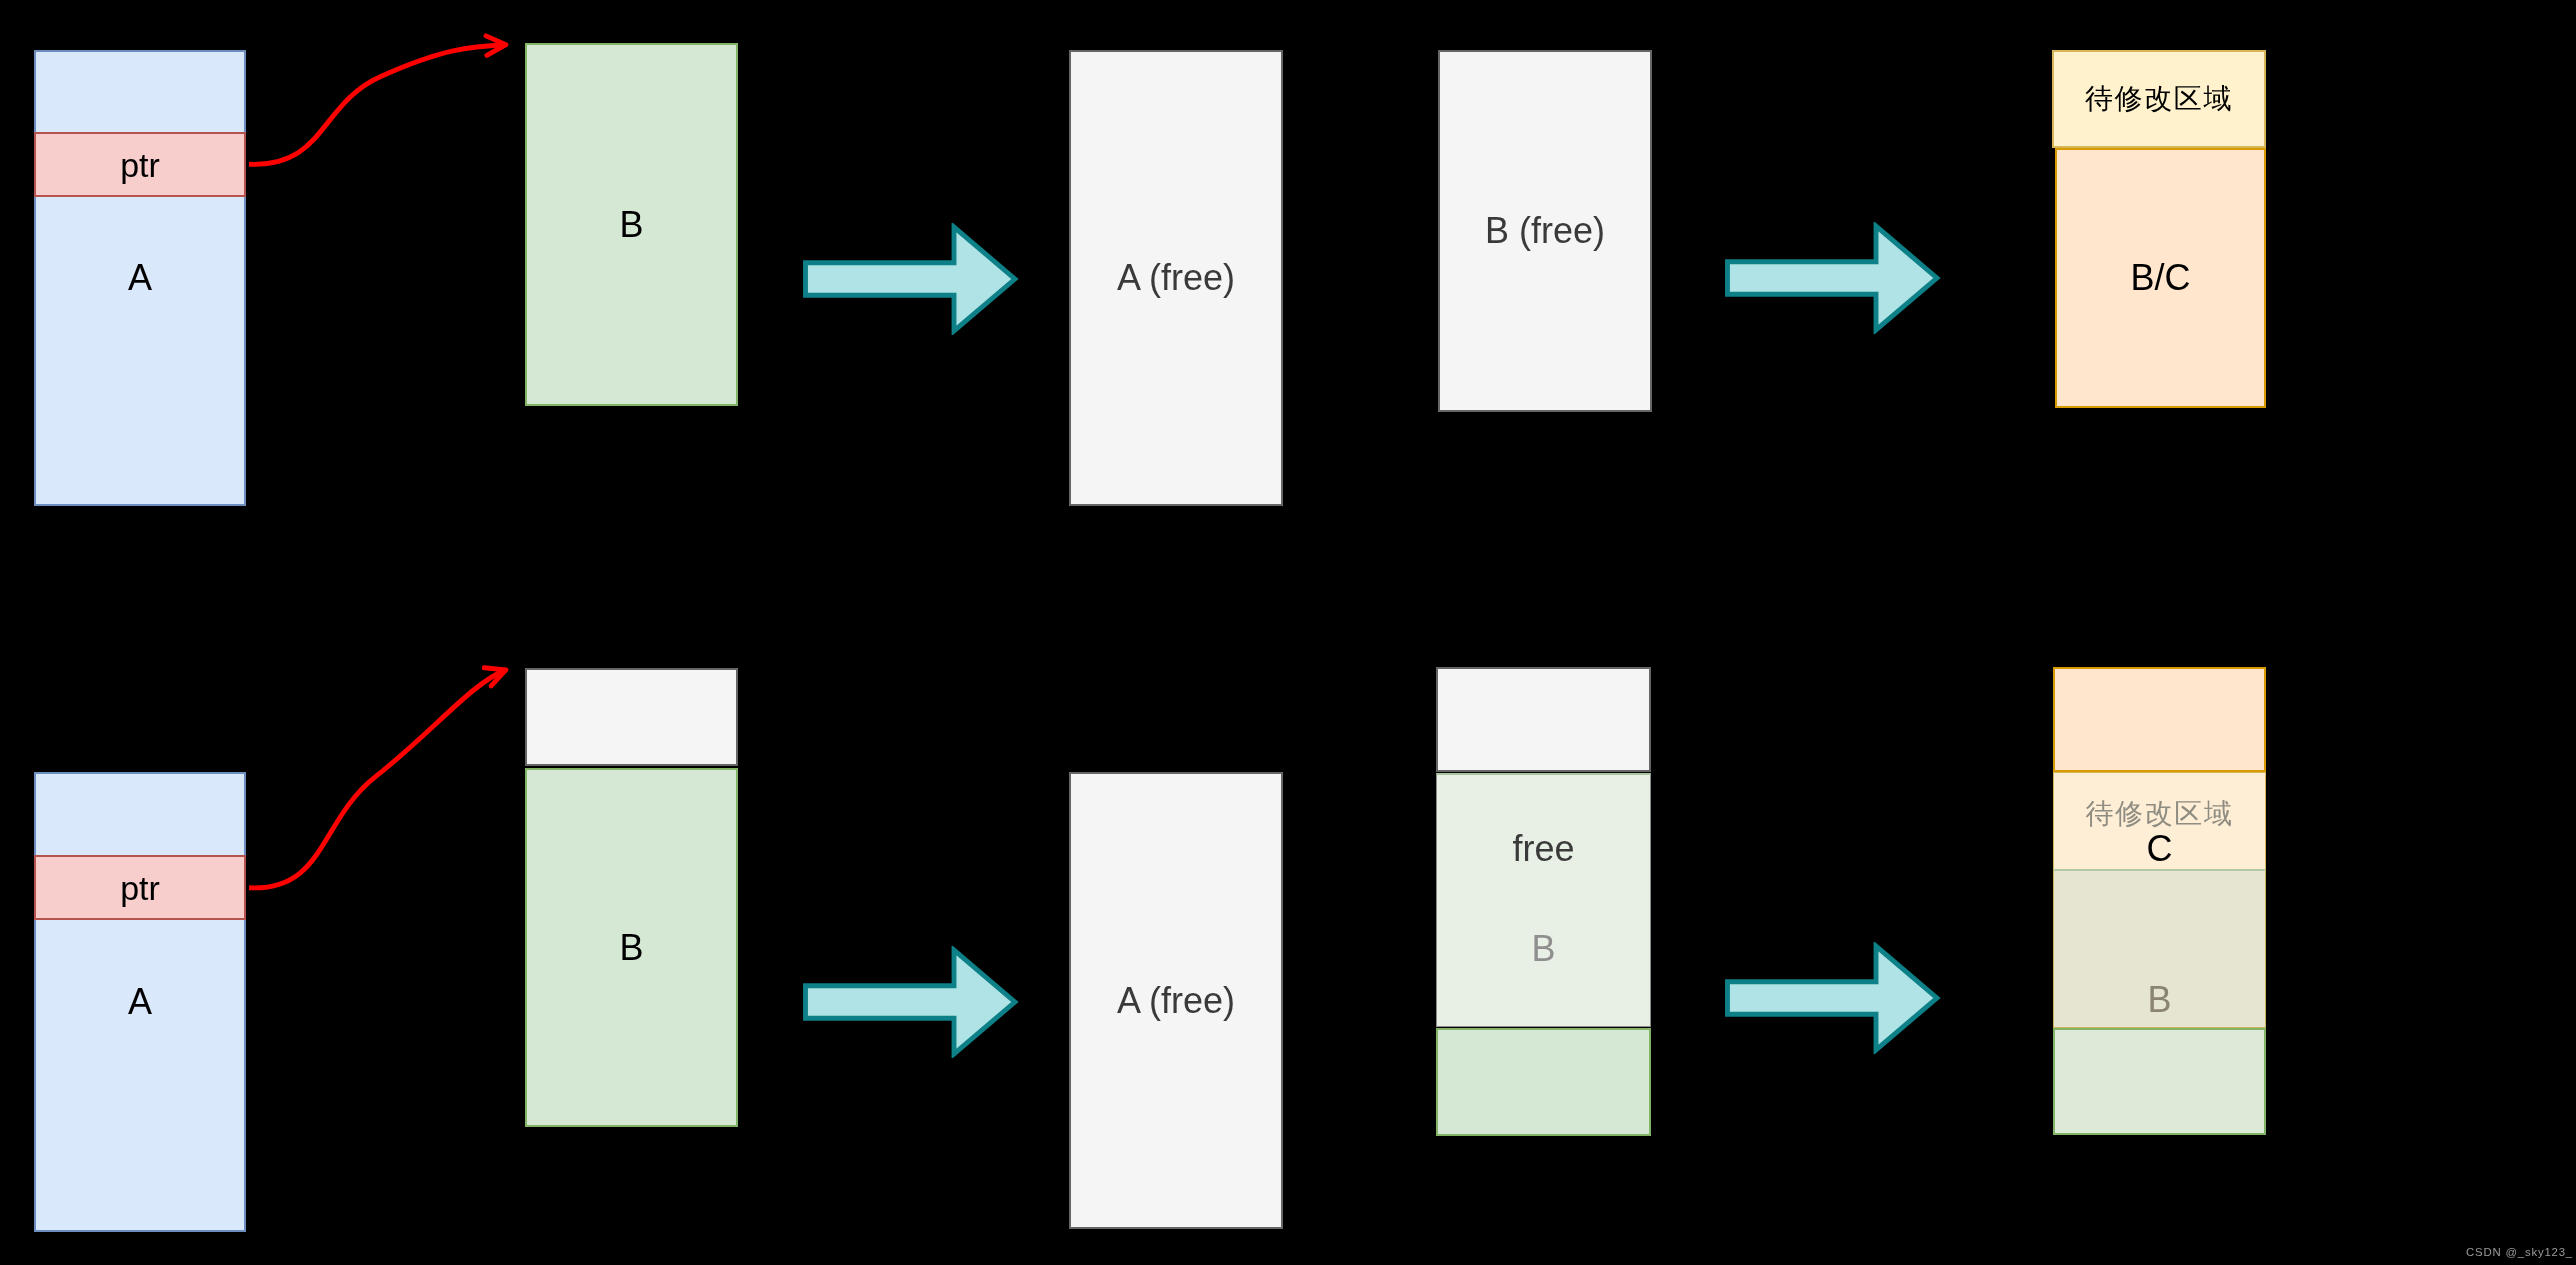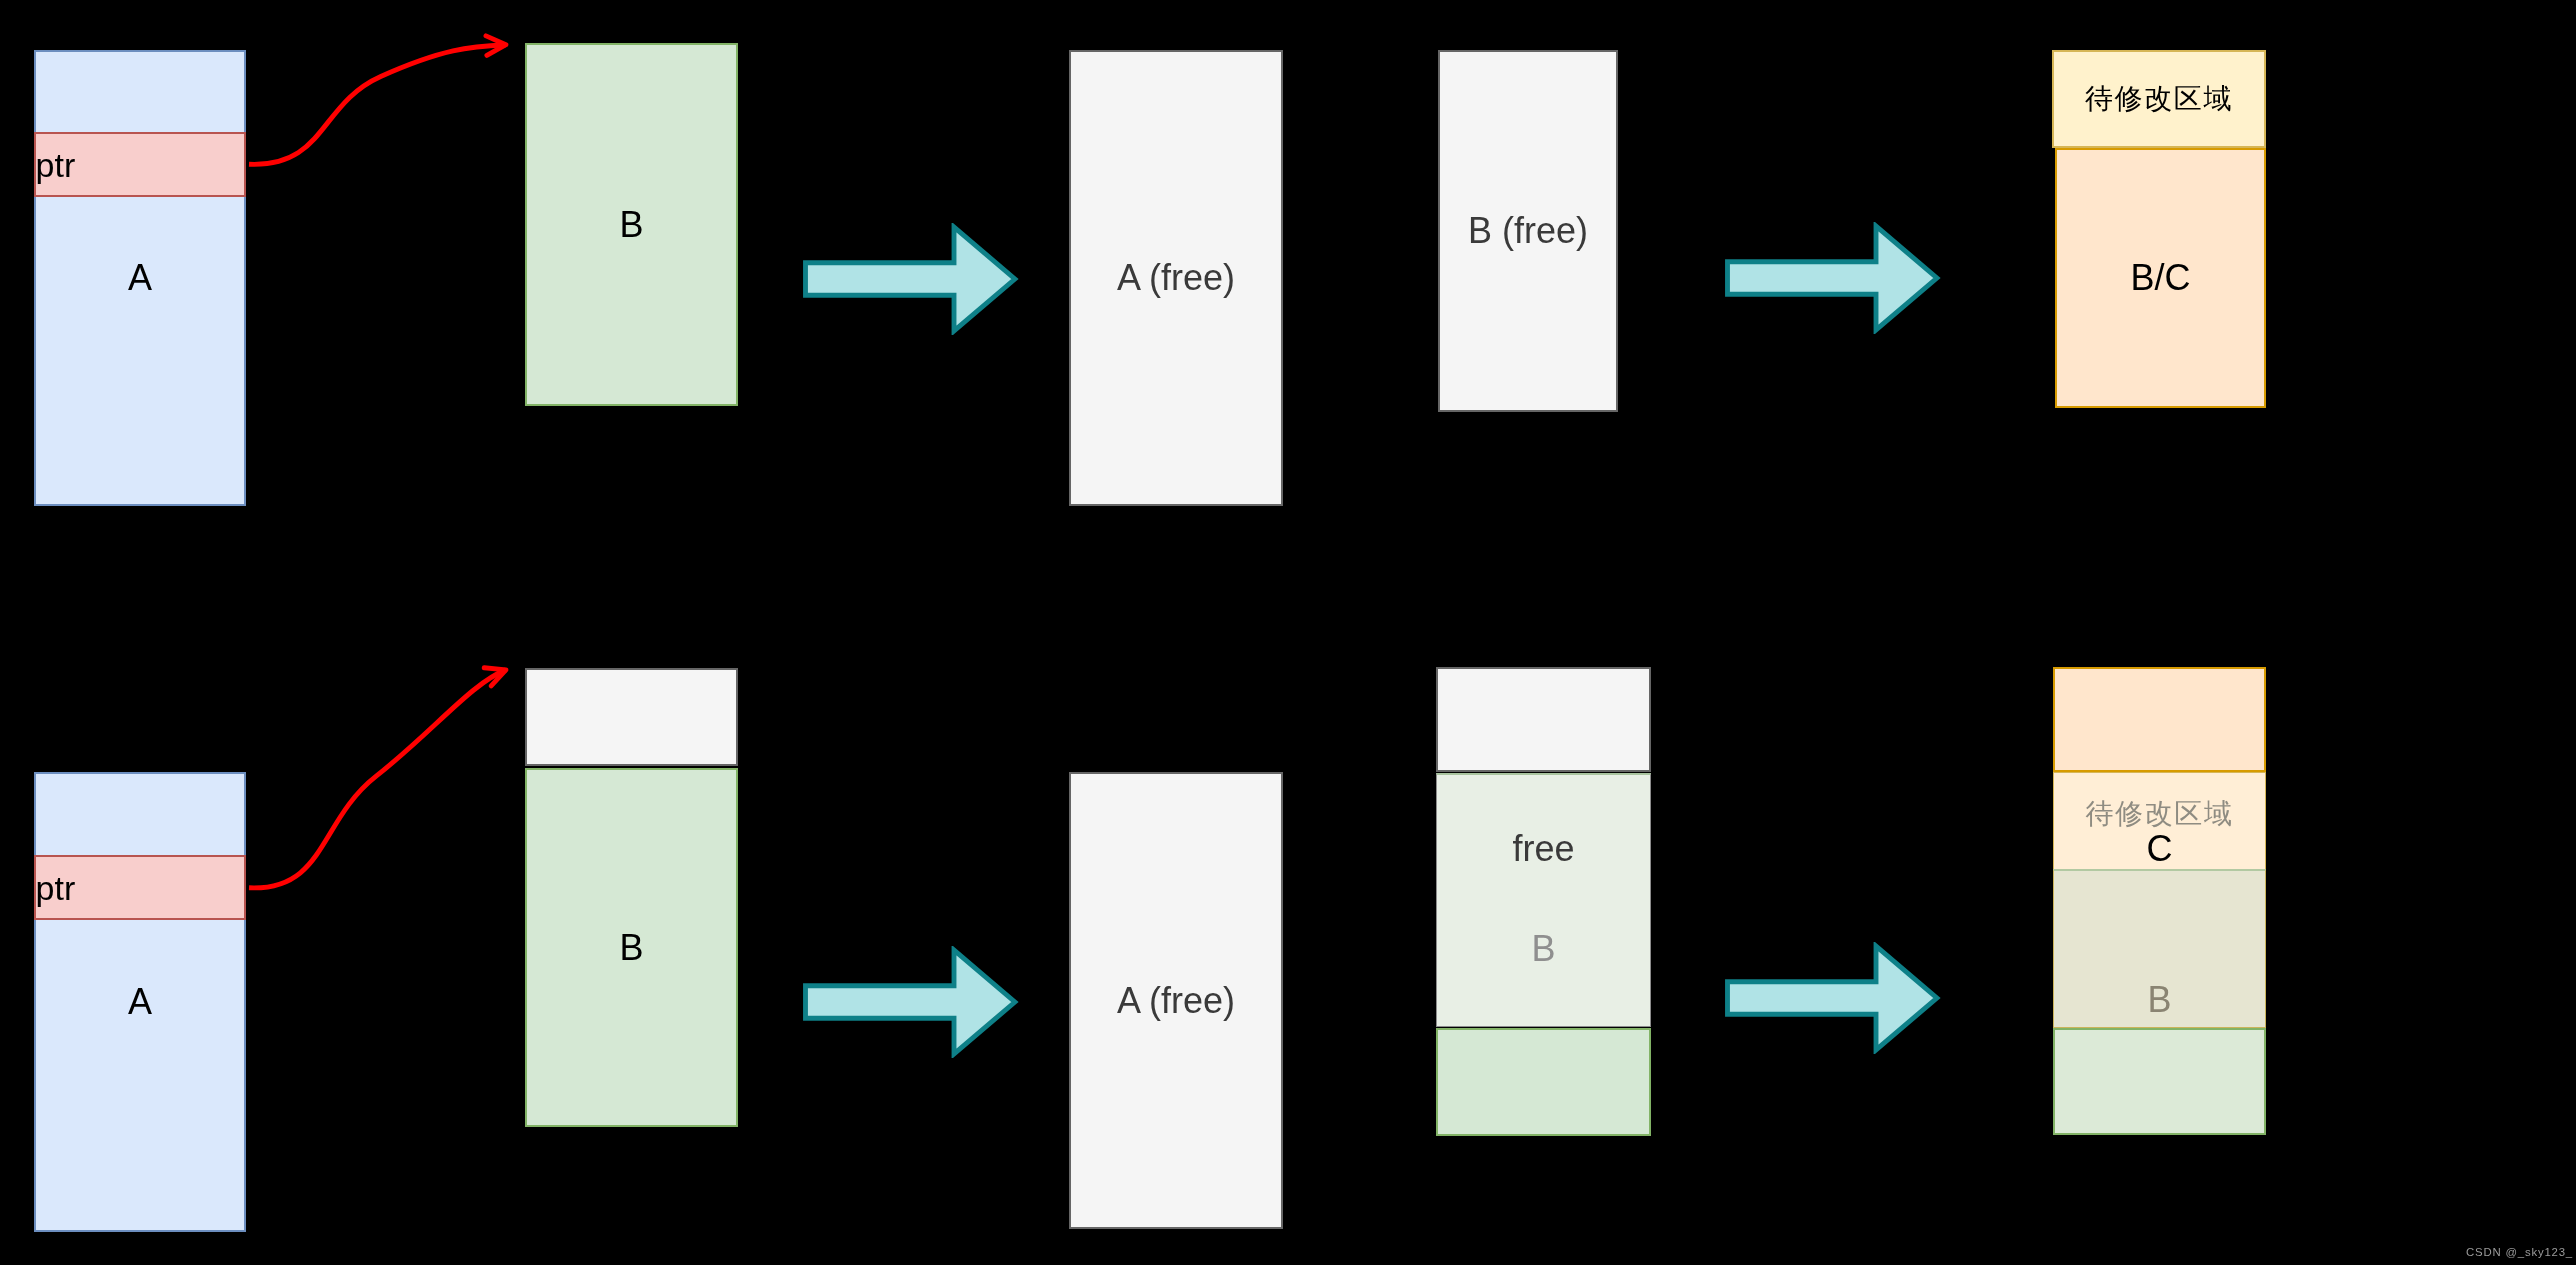--- a/index.html
+++ b/index.html
@@ -20,21 +20,21 @@
   .lbl-gray{color:var(--text-gray);}
   
   .blue-box{background:var(--blue-fill);border:2.4px solid var(--blue-stroke);}
   .green-box{background:var(--green-fill);border:2.4px solid var(--green-stroke);}
   .gray-box{background:var(--gray-fill);border:2.4px solid var(--gray-stroke);}
   .yellow-box{background:var(--yellow-fill);border:2.4px solid var(--yellow-stroke);}
   .orange-box{background:var(--orange-fill);border:2.4px solid var(--orange-stroke);}
   .ptr-band{
     position:absolute;left:-2.4px;right:-2.4px;top:80px;height:65px;
     box-sizing:border-box;background:var(--red-fill);border:2.4px solid var(--red-stroke);
-    display:flex;align-items:center;
+    display:flex;align-items:center;justify-content:center;
   }
   .ptr-band .lbl{font-size:34px;}
   
   .mixgreen-box{background:var(--mix-green-fill);border:1.6px solid var(--mix-green-stroke);border-top:2.4px solid var(--mix-green-top);}
   .mixyellow-box{background:var(--mix-yellow-fill);border:1.6px solid var(--yellow-stroke);}
   .olive-box{background:var(--mix-olive-fill);border:1.6px solid var(--mix-olive-stroke);border-top:2.4px solid var(--mix-olive-top);}
   .palegreen-box{background:var(--pale-green-fill);border:2.4px solid var(--green-stroke);}
   .abs-lbl{position:absolute;left:0;right:0;text-align:center;line-height:1;}
   .cn{font-size:28px;letter-spacing:1.6px;}
   svg.arrow-svg{position:absolute;pointer-events:none;}
@@ -55,21 +55,21 @@
 </div>
 
 <div class="box green-box" style="left:525px;top:43px;width:213px;height:363px;">
   <span class="lbl">B</span>
 </div>
 
 <div class="box gray-box" style="left:1069px;top:50px;width:214px;height:456px;">
   <span class="lbl lbl-soft">A (free)</span>
 </div>
 
-<div class="box gray-box" style="left:1438px;top:50px;width:180px;height:362px;">
+<div class="box gray-box" style="left:1438px;top:50px;width:214px;height:362px;">
   <span class="lbl lbl-soft">B (free)</span>
 </div>
 
 <div class="box yellow-box" style="left:2052px;top:50px;width:214px;height:98px;">
   <span class="lbl cn">待修改区域</span>
 </div>
 <div class="box orange-box" style="left:2055px;top:148px;width:211px;height:260px;">
   <span class="lbl">B/C</span>
 </div>
 

